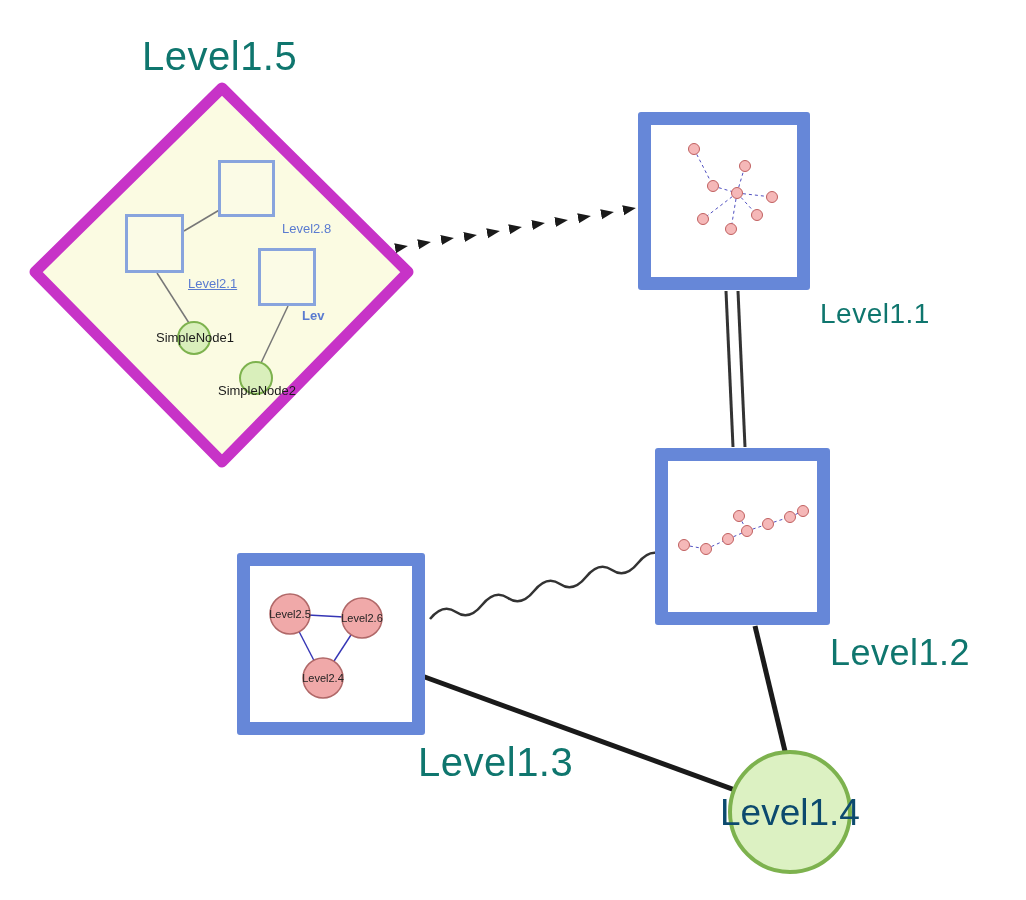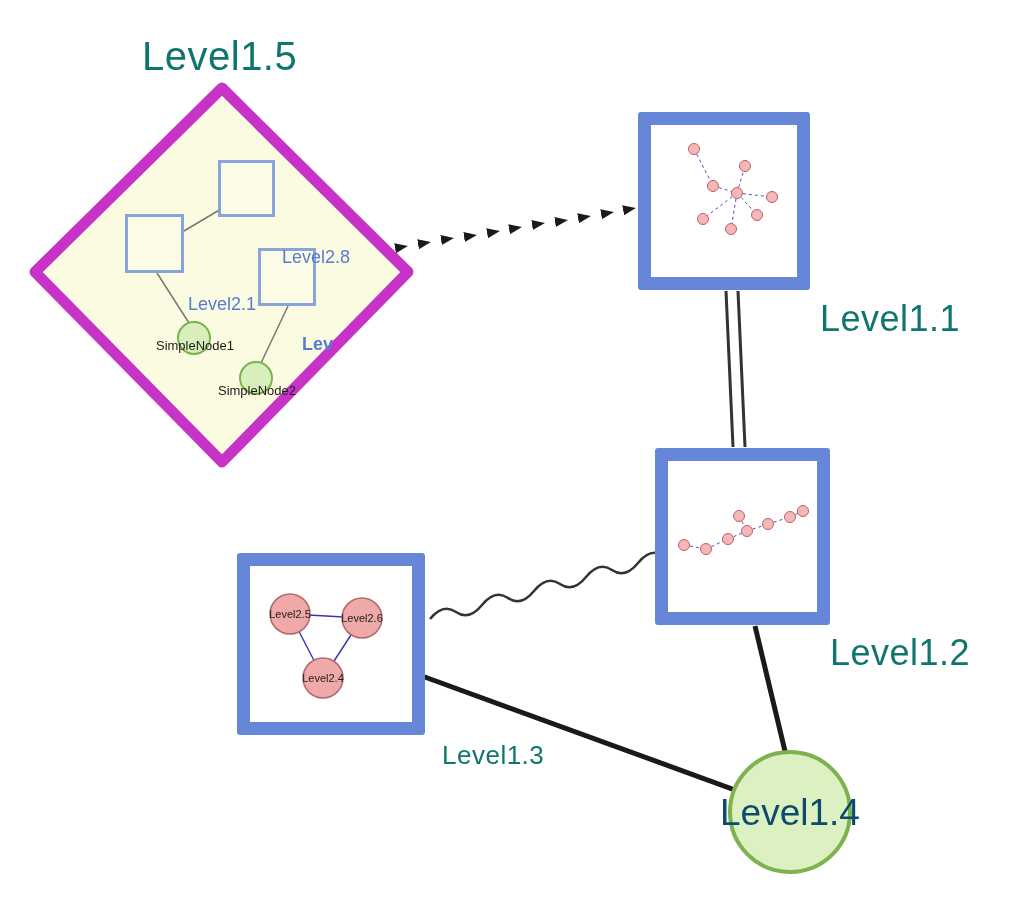--- a/index.html
+++ b/index.html
@@ -3,21 +3,21 @@
 <meta charset="utf-8">
 <style>
   * { margin:0; padding:0; box-sizing:border-box; }
   html,body { background:#ffffff; font-family:"Liberation Sans", sans-serif; }
   #canvas { position:relative; width:1026px; height:900px; background:#ffffff; overflow:hidden; }
   #edges { position:absolute; left:0; top:0; }
   .main-label { position:absolute; color:#0f766e; font-size:38px; white-space:nowrap; letter-spacing:0.5px; }
   .box { position:absolute; border:13px solid #6687d8; background:#ffffff; border-radius:3px;text-align:right; }
   .box svg { display:block; }
   .sq { position:absolute; border:3px solid #88a4dd; background:#fbfbe6; }
-  .small-label { position:absolute; font-size:18px; color:#5a7bd0; white-space:nowrap;margin-top:26px; }
+  .small-label { position:absolute; font-size:13px; color:#5a7bd0; white-space:nowrap; }
   .node-label { position:absolute; font-size:13px; color:#1a1a1a; text-align:center; white-space:nowrap; }
   .gcircle { position:absolute; width:34px; height:34px; border-radius:50%; background:#d9efbb; border:2px solid #7db24e; }
   #node-l14 { position:absolute; left:728px; top:750px; width:124px; height:124px; border-radius:50%;
               background:#dcf1c2; border:4px solid #7db24e; }
   #lbl-l14 { position:absolute; left:680px; top:792px; width:220px; text-align:center;
              color:#0c4a6e; font-size:37px; white-space:nowrap; }
   .mini-text { font-size:11px; fill:#222222; }
 </style>
 </head>
 <body>
@@ -48,25 +48,25 @@
     <line x1="755" y1="626" x2="790" y2="772" stroke="#1a1a1a" stroke-width="5"></line>
   </svg>
 
   <div class="main-label" style="left:142px; top:34px; font-size:40px;">Level1.5</div>
 
   <div class="sq" style="left:218px; top:160px; width:57px; height:57px;"></div>
   <div class="sq" style="left:125px; top:214px; width:59px; height:59px;"></div>
   <div class="sq" style="left:258px; top:248px; width:58px; height:58px;"></div>
 
   <div class="small-label" style="left:282px; top:221px;">Level2.8</div>
-  <div class="small-label" style="left:188px; top:268px;">Level2.1</div>
+  <div class="small-label" style="left:188px; top:276px;text-decoration:underline;">Level2.1</div>
   <div class="small-label" style="left:302px; top:308px;font-weight:bold;">Lev</div>
 
   <div class="gcircle" style="left:177px; top:321px;"></div>
-  <div class="node-label" style="left:139px; top:338px; width:112px;">SimpleNode1</div>
+  <div class="node-label" style="left:139px; top:330px; width:112px;">SimpleNode1</div>
 
   <div class="gcircle" style="left:239px; top:361px;"></div>
   <div class="node-label" style="left:201px; top:370px; width:112px;margin-top:13px;">SimpleNode2</div>
 
   <div class="box" style="left:638px; top:112px; width:172px; height:178px;">
     <svg width="146" height="152">
       <g stroke="#5050c0" stroke-width="1" stroke-dasharray="3 3">
         <line x1="43" y1="24" x2="62" y2="61"></line>
         <line x1="62" y1="61" x2="86" y2="68"></line>
         <line x1="86" y1="68" x2="52" y2="94"></line>
@@ -80,21 +80,21 @@
         <circle cx="62" cy="61" r="5.5"></circle>
         <circle cx="86" cy="68" r="5.5"></circle>
         <circle cx="52" cy="94" r="5.5"></circle>
         <circle cx="80" cy="104" r="5.5"></circle>
         <circle cx="106" cy="90" r="5.5"></circle>
         <circle cx="121" cy="72" r="5.5"></circle>
         <circle cx="94" cy="41" r="5.5"></circle>
       </g>
     </svg>
   </div>
-  <div class="main-label" style="left:820px; top:298px; font-size:36px;">Level1.1</div>
+  <div class="main-label" style="left:820px; top:298px; font-size:28px;">Level1.1</div>
 
   <div class="box" style="left:655px; top:448px; width:175px; height:177px;">
     <svg width="149" height="151">
       <g stroke="#5050c0" stroke-width="1" stroke-dasharray="3 3">
         <line x1="16" y1="84" x2="38" y2="88"></line>
         <line x1="38" y1="88" x2="60" y2="78"></line>
         <line x1="60" y1="78" x2="79" y2="70"></line>
         <line x1="79" y1="70" x2="100" y2="63"></line>
         <line x1="100" y1="63" x2="122" y2="56"></line>
         <line x1="122" y1="56" x2="135" y2="50"></line>
@@ -124,18 +124,18 @@
       <g fill="#f0a9a9" stroke="#b06868" stroke-width="1.5">
         <circle cx="40" cy="48" r="20"></circle>
         <circle cx="112" cy="52" r="20"></circle>
         <circle cx="73" cy="112" r="20"></circle>
       </g>
       <text class="mini-text" x="40" y="52" text-anchor="middle">Level2.5</text>
       <text class="mini-text" x="112" y="56" text-anchor="middle">Level2.6</text>
       <text class="mini-text" x="73" y="116" text-anchor="middle">Level2.4</text>
     </svg>
   </div>
-  <div class="main-label" style="left:418px; top:740px; font-size:26px;margin-left:24px;">Level1.3</div>
+  <div class="main-label" style="left:418px; top:740px; font-size:40px;">Level1.3</div>
 
   <div id="node-l14"></div>
   <div id="lbl-l14">Level1.4</div>
 
 </div>
 
 </body></html>

